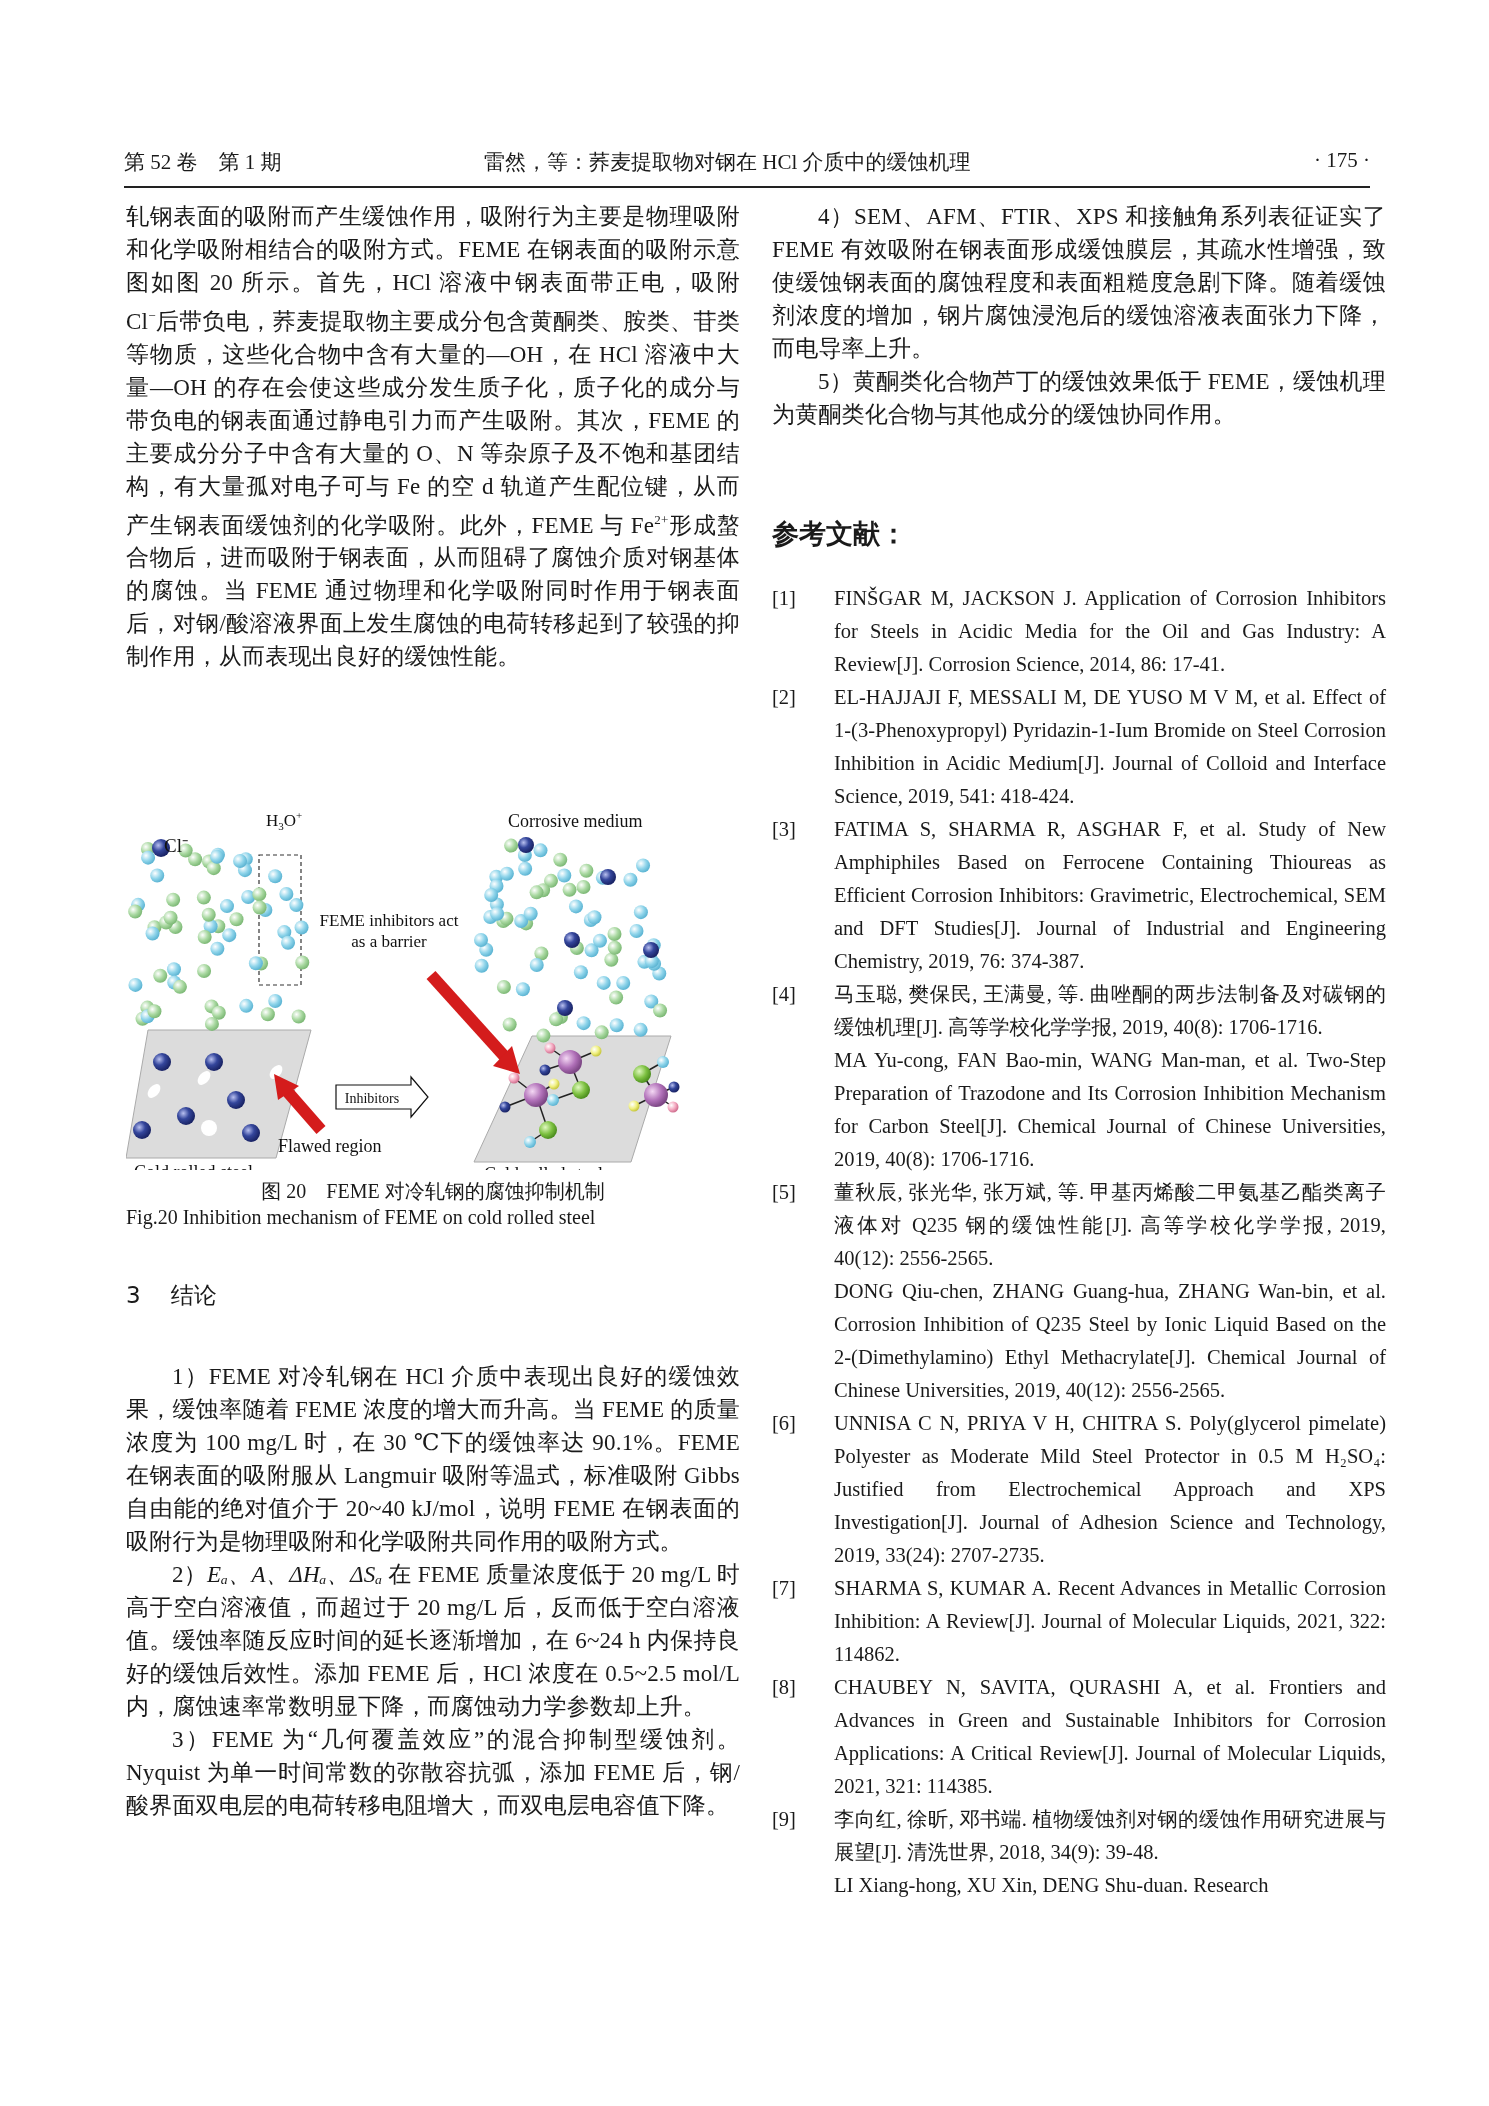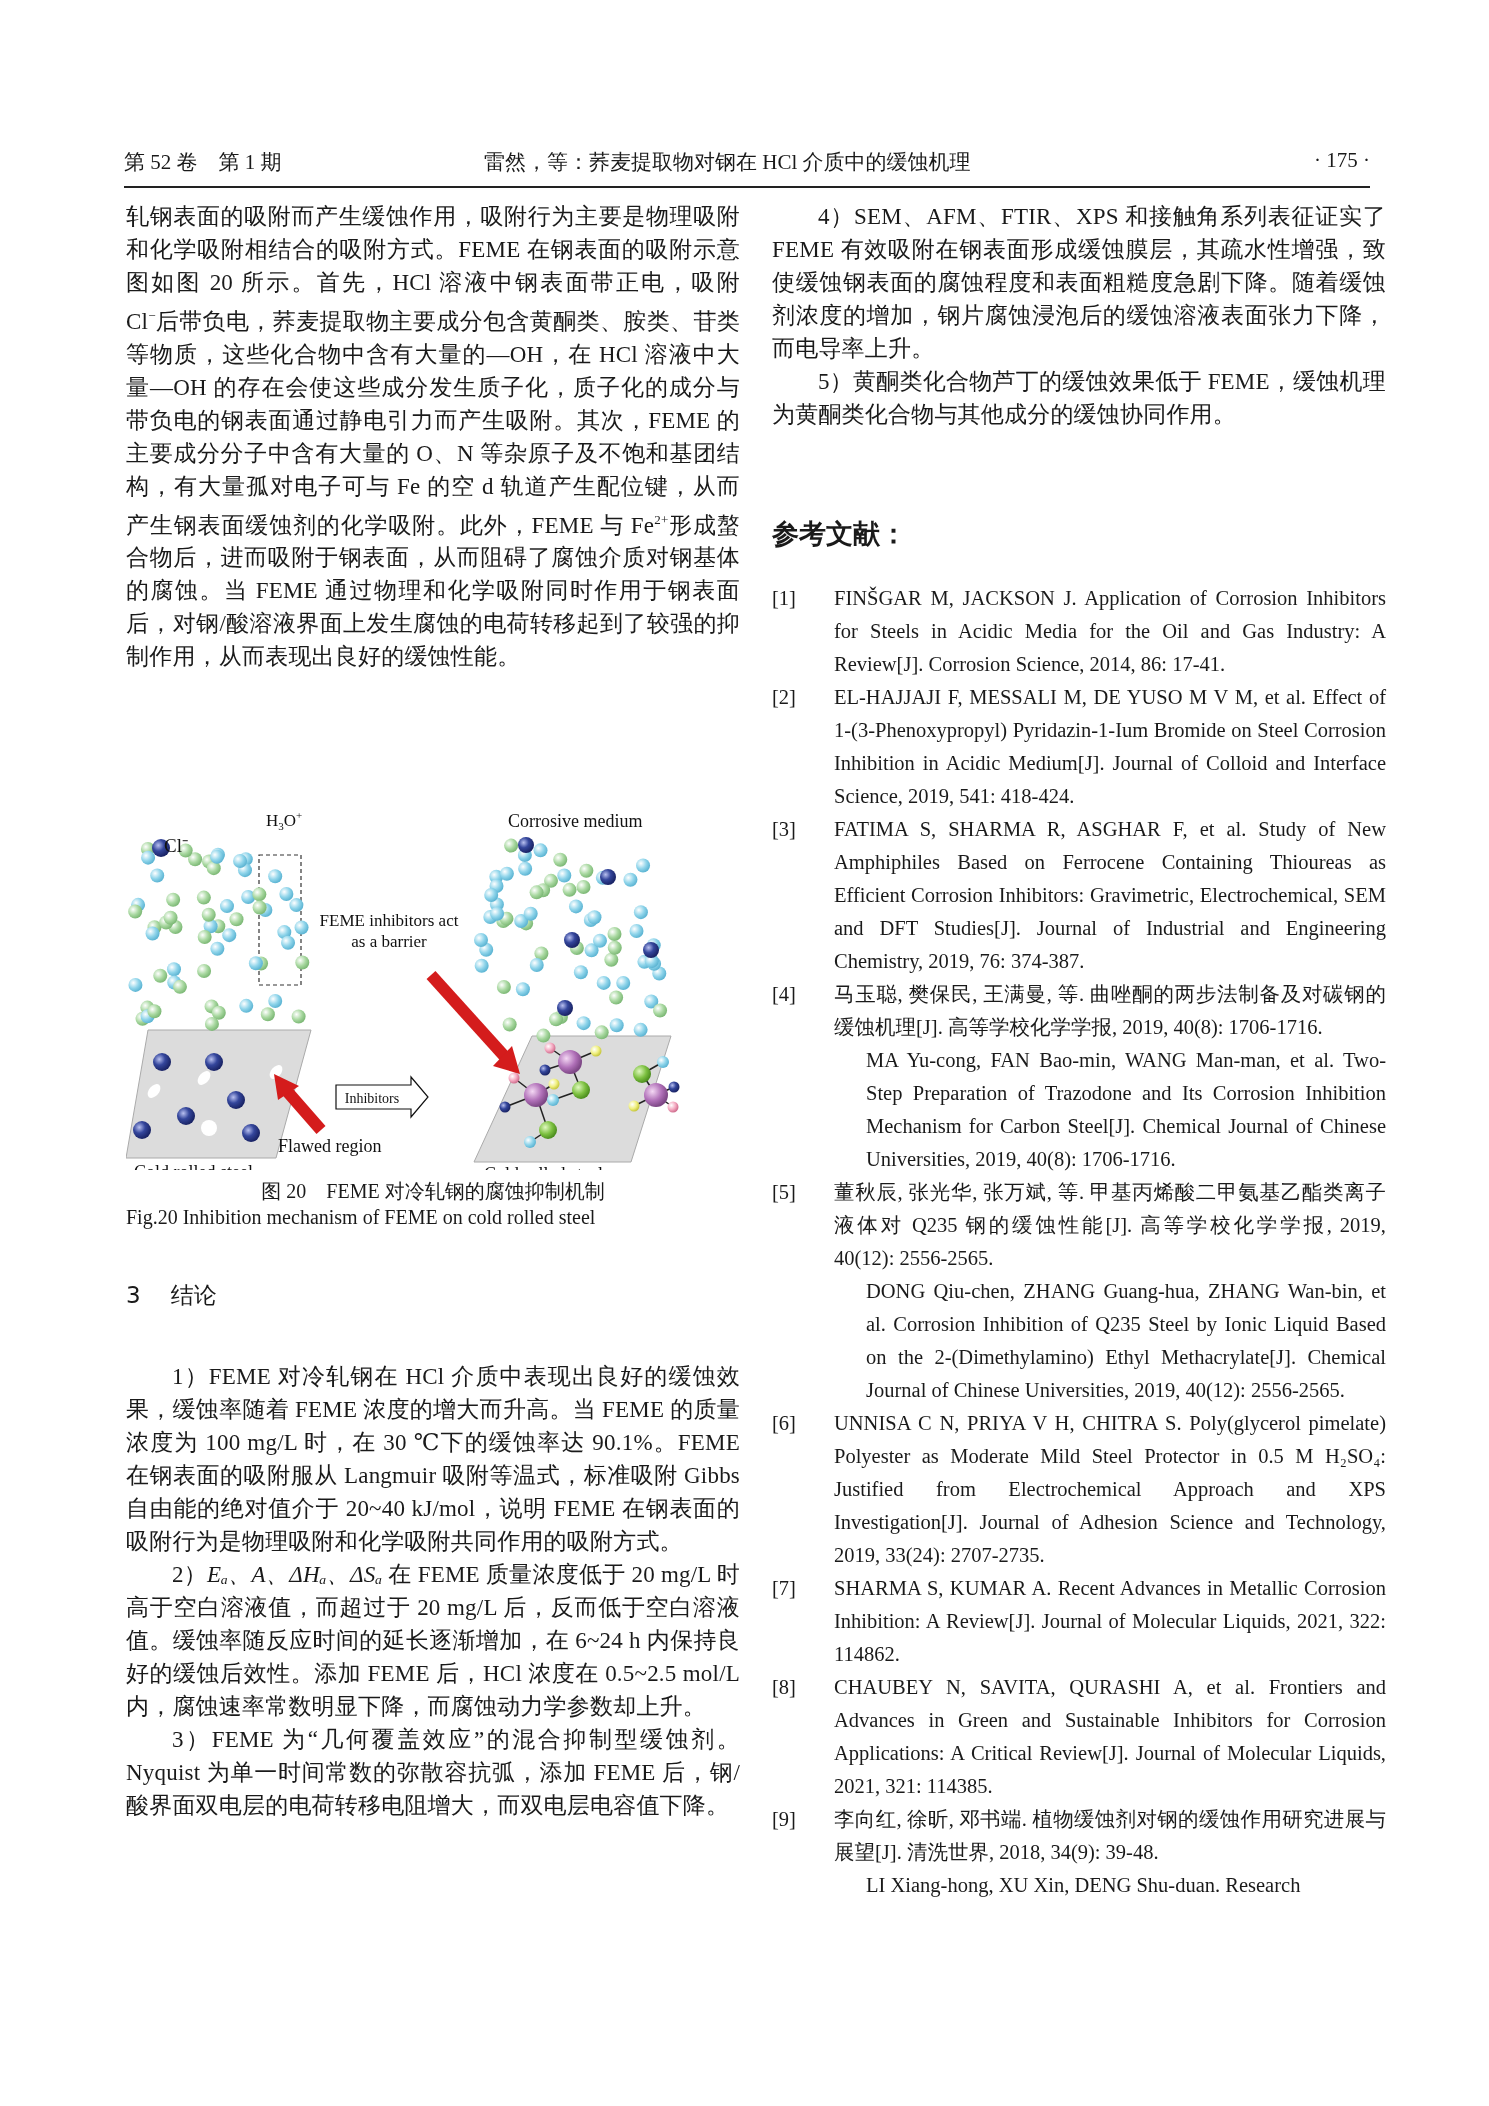--- a/index.html
+++ b/index.html
@@ -25,21 +25,21 @@
 
   .section-title { position: absolute; left: 126px; top: 1280px; font-family: "DejaVu Sans", sans-serif; font-size: 23px; }
   .section-title .num { margin-right: 30px; }
 
   .concl { position: absolute; left: 126px; top: 1360px; width: 614px; }
 
   .refs-heading { position: absolute; left: 772px; top: 516px; font-family: "DejaVu Sans", sans-serif; font-weight: bold; font-size: 27px; }
   .refs { position: absolute; left: 772px; top: 582px; width: 614px; }
   .ref { position: relative; padding-left: 62px; font-size: 20.5px; line-height: 33px; text-align: justify; margin: 0; }
   .ref .rnum { position: absolute; left: 0; top: 0; }
-  .ref .line2 { display: block; margin-left: 32px; }
+  .ref .line2 { display: block; }
   sup, sub { font-size: 13px; }
   .fig-text { font-family: "Liberation Serif", serif; fill: #111; }
 </style>
 </head>
 <body>
 
 <div class="header">
   <span class="hdr-left">第 52 卷　第 1 期</span>
   <span class="hdr-center">雷然，等：荞麦提取物对钢在 HCl 介质中的缓蚀机理</span>
   <span class="hdr-right">· 175 ·</span>

